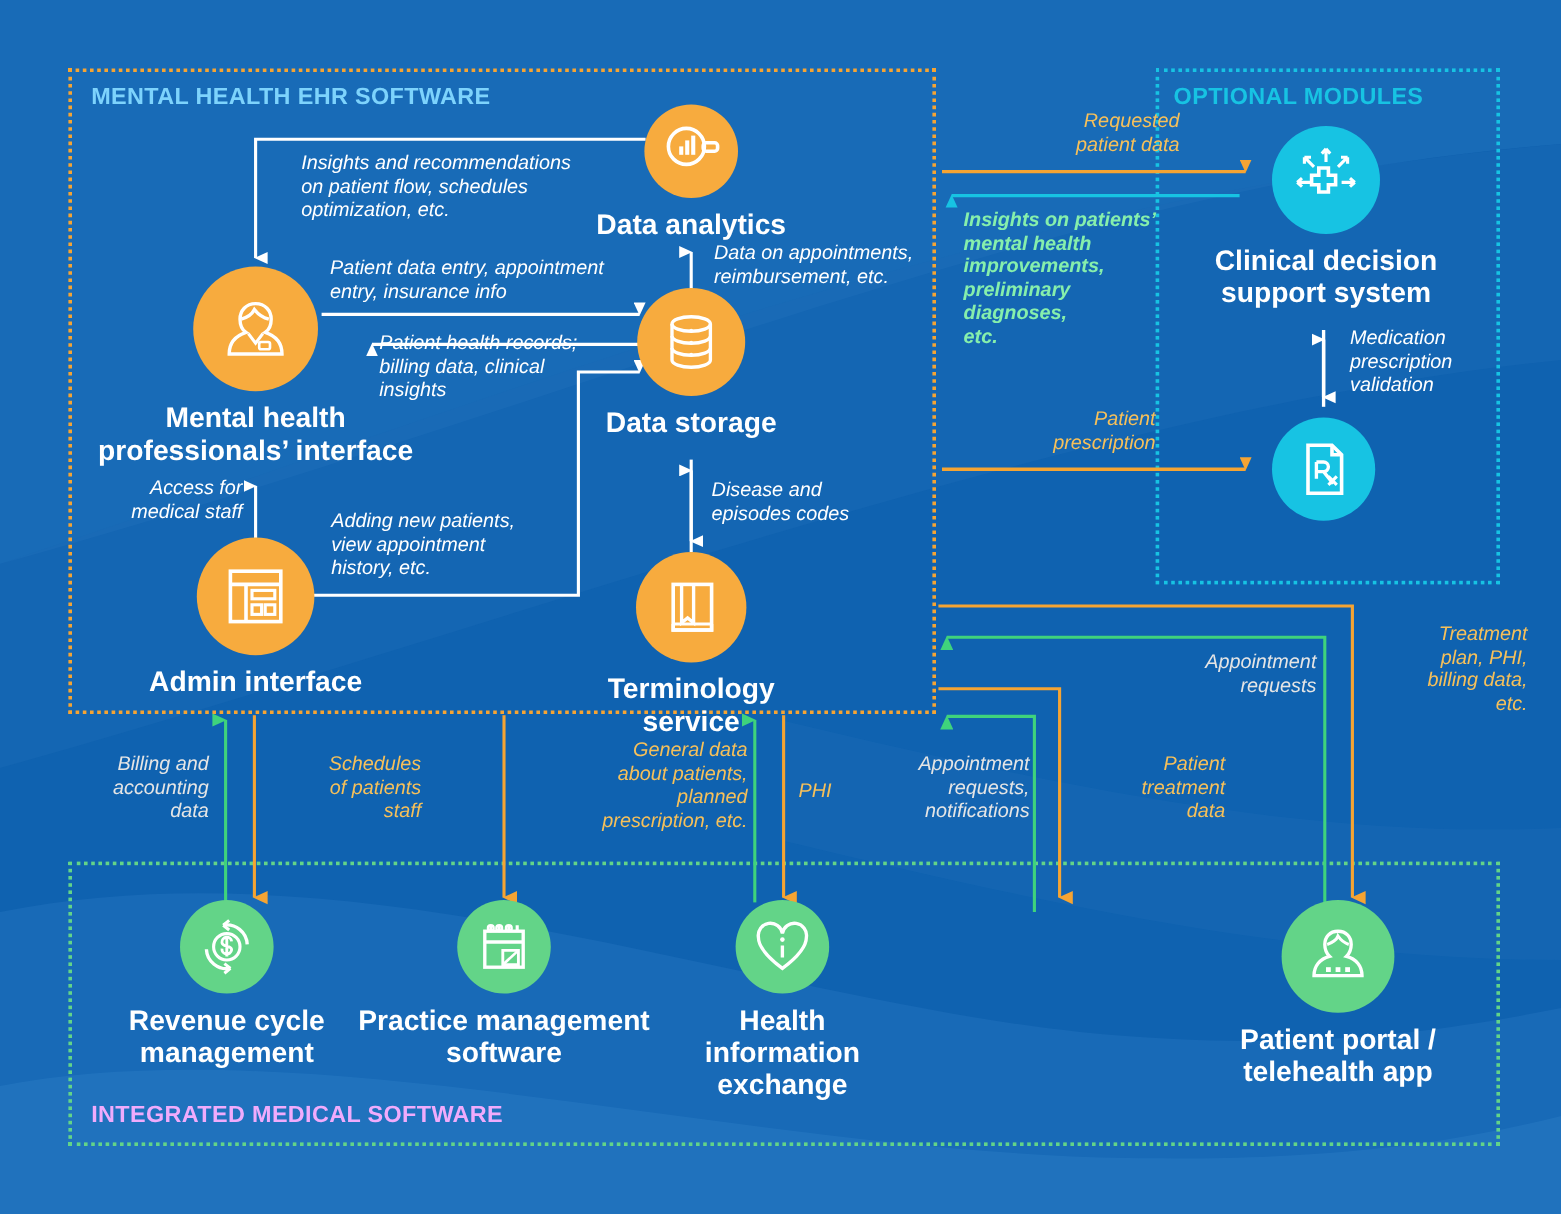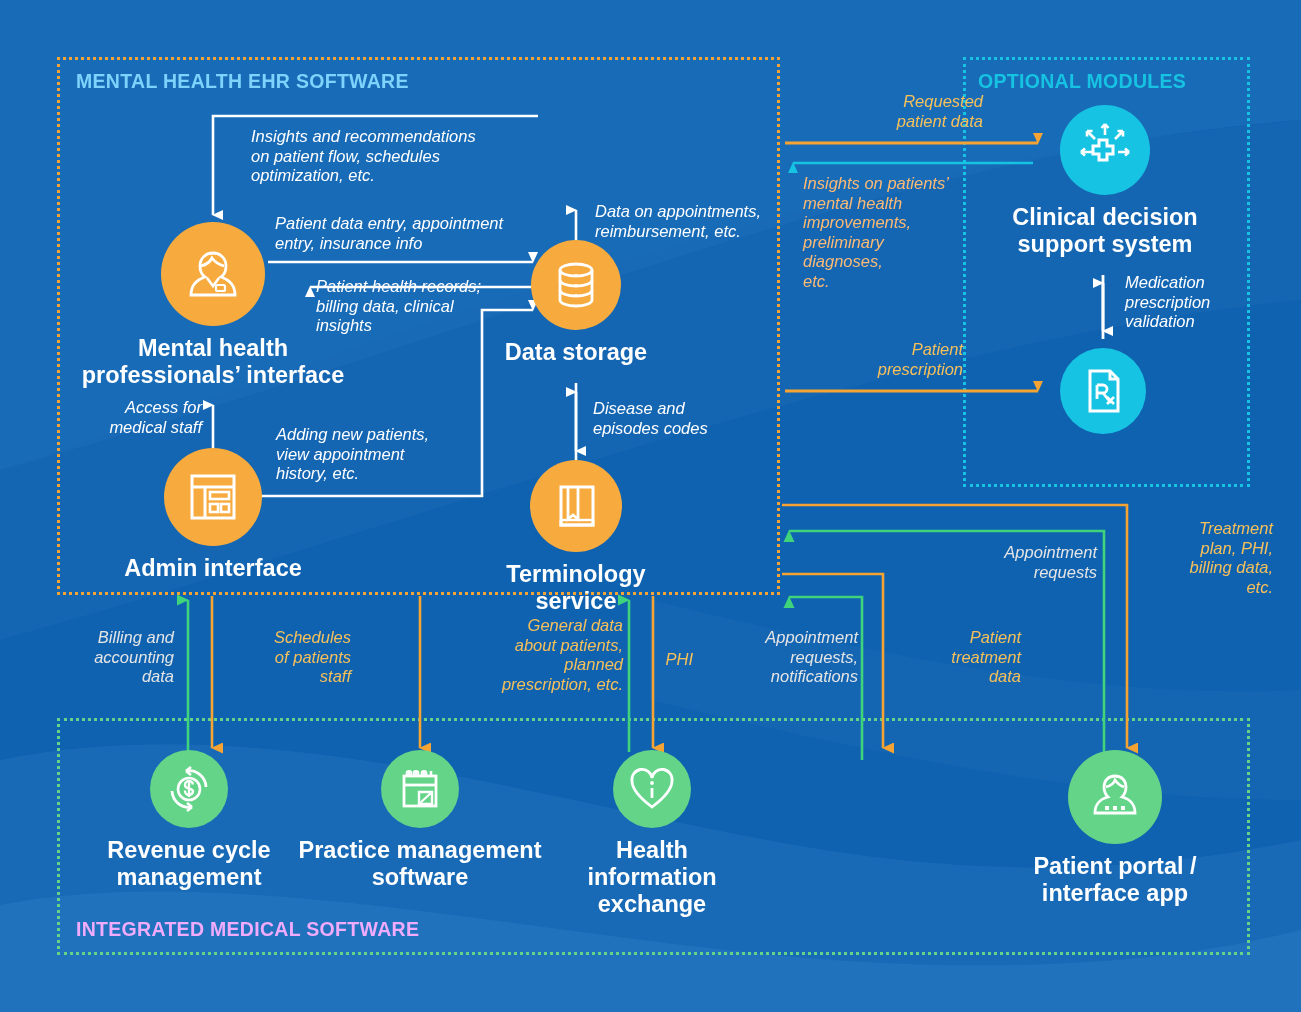--- a/index.html
+++ b/index.html
@@ -9,21 +9,21 @@
   .svgl{position:absolute;left:0;top:0;width:1301px;height:1012px;pointer-events:none;}
   .grp{position:absolute;}
   .grp-title{position:absolute;font-weight:bold;font-size:19.5px;letter-spacing:.3px;white-space:nowrap;}
   .node{position:absolute;text-align:center;}
   .circ{border-radius:50%;display:flex;align-items:center;justify-content:center;margin:0 auto;}
   .nlabel{color:#ffffff;font-weight:bold;font-size:23.5px;line-height:27px;margin-top:9px;white-space:pre-line;}
   .cap{position:absolute;font-style:italic;font-size:16.5px;line-height:19.5px;white-space:pre-line;}
   .cap-w{color:#ffffff;}
   .cap-o{color:#f6c05a;text-align:right;}
   .cap-g{color:#e5e5e5;}
-  .cap-c{color:#fdba74;}
+  .cap-c{color:#86efac;font-weight:bold;}
   .cap-r{text-align:right;}
 </style>
 </head>
 <body>
 
 <div id="stage">
 
   <svg id="bg" viewBox="0 0 1301 1012">
     <rect x="0" y="0" width="1301" height="1012" fill="#0f62b0"></rect>
     <path d="M0,0 L1301,0 L1301,120 C900,150 500,330 0,470 Z" fill="#2172bd" opacity="0.55"></path>
@@ -106,20 +106,32 @@
 
     <path d="M862,760 L862,597 L789,597" fill="none" stroke="#3fd37c" stroke-width="2.6" marker-end="url(#agL)"></path>
 
     <path d="M782,574 L883,574 L883,748" fill="none" stroke="#f5a433" stroke-width="2.6" marker-end="url(#aoD)"></path>
 
     <path d="M1104,760 L1104,531 L789,531" fill="none" stroke="#3fd37c" stroke-width="2.6" marker-end="url(#agL)"></path>
 
     <path d="M782,505 L1127,505 L1127,748" fill="none" stroke="#f5a433" stroke-width="2.6" marker-end="url(#aoD)"></path>
   </svg>
 
+  <div class="node" style="left:496px;top:87px;width:160px;">
+    <div class="circ" style="width:78px;height:78px;background:#f7ab3e;">
+      <svg width="50" height="50" viewBox="0 0 50 50">
+          <circle cx="21" cy="21" r="15" fill="none" stroke="#fff" stroke-width="3"></circle>
+          <rect x="15" y="21" width="3.4" height="7" fill="#fff"></rect>
+          <rect x="20" y="16" width="3.4" height="12" fill="#fff"></rect>
+          <rect x="25" y="12" width="3.4" height="16" fill="#fff"></rect>
+          <rect x="35" y="18" width="12" height="7" rx="2.5" fill="none" stroke="#fff" stroke-width="3"></rect>
+        </svg>
+    </div>
+    <div class="nlabel">Data analytics</div>
+  </div>
 
   <div class="node" style="left:53px;top:222px;width:320px;">
     <div class="circ" style="width:104px;height:104px;background:#f7ab3e;">
       <svg width="66" height="66" viewBox="0 0 66 66">
           <path d="M33 12c-8 0-13 6-13 13 0 5 2 9 5 11 -9 3 -14 9 -14 18 h44 c0-9 -5-15 -14-18 3-2 5-6 5-11 0-7 -5-13 -13-13z" fill="none" stroke="#fff" stroke-width="2.8"></path>
           <path d="M21 25c4-1 9-4 11-8 3 4 8 7 12 8" fill="none" stroke="#fff" stroke-width="2.8"></path>
           <path d="M27 37 L33 45 L39 37" fill="none" stroke="#fff" stroke-width="2.6"></path>
           <rect x="36" y="44" width="9" height="6" rx="1.5" fill="none" stroke="#fff" stroke-width="2.2"></rect>
         </svg>
     </div>
@@ -245,21 +257,21 @@
     <div class="circ" style="width:94px;height:94px;background:#63d488;">
       <svg width="58" height="58" viewBox="0 0 58 58">
           <path d="M29 8 c-7 0 -11 5 -11 11 c0 5 2 8 4 10 c-8 2 -13 8 -13 16 h40 c0-8 -5-14 -13-16 c2-2 4-5 4-10 c0-6 -4-11 -11-11z" fill="none" stroke="#fff" stroke-width="2.8"></path>
           <path d="M20 19 c4-1 8-4 9-7 c2 3 6 6 9 7" fill="none" stroke="#fff" stroke-width="2.6"></path>
           <rect x="19" y="38" width="4" height="4" fill="#fff"></rect>
           <rect x="27" y="38" width="4" height="4" fill="#fff"></rect>
           <rect x="35" y="38" width="4" height="4" fill="#fff"></rect>
         </svg>
     </div>
     <div class="nlabel">Patient portal /
-interface app</div>
+telehealth app</div>
   </div>
 
   <div class="cap cap-w" style="left:223px;top:127px;width:300px;margin-left:28px;">Insights and recommendations
 on patient flow, schedules
 optimization, etc.</div>
   <div class="cap cap-w" style="left:275px;top:214px;width:280px;">Patient data entry, appointment
 entry, insurance info</div>
   <div class="cap cap-w" style="left:316px;top:277px;width:200px;">Patient health records;
 billing data, clinical
 insights</div>

